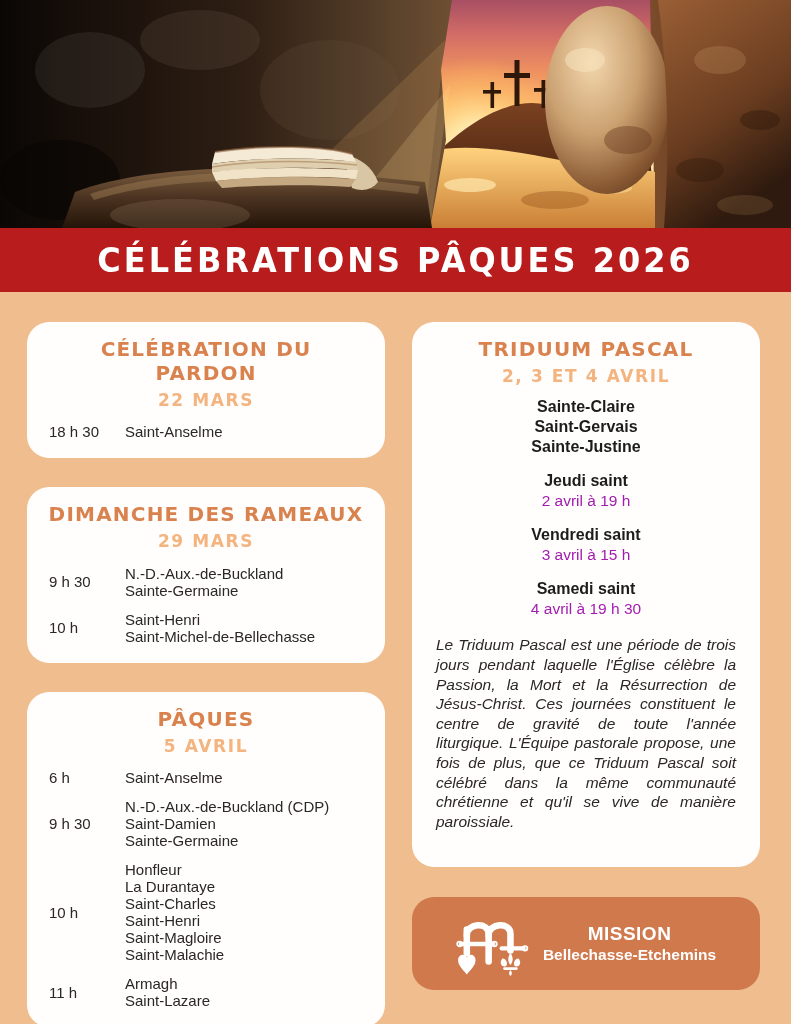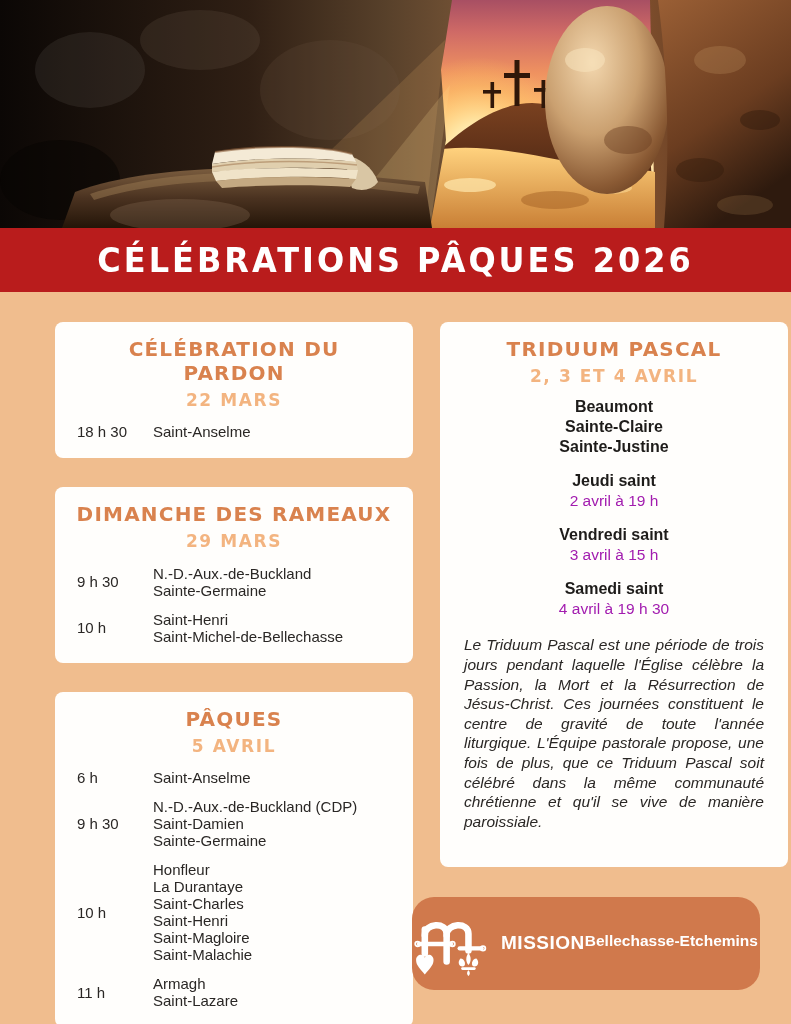--- a/index.html
+++ b/index.html
@@ -18,21 +18,21 @@
   }
 
   
   .page-body {
     width:791px; height:732px; background:#F0BD8E;
     padding:30px 31px 0 27px; display:flex; gap:27px; align-items:flex-start;
   }
   .col-left  { width:358px; display:flex; flex-direction:column; gap:29px; }
   .col-right { width:348px; display:flex; flex-direction:column; }
 
-  .card { background:#FFFEFC; border-radius:8px; width:100%; padding:15px 20px 18px;margin-left:28px; }
+  .card { background:#FFFEFC; border-radius:22px; width:100%; padding:15px 20px 18px; }
 
   .card-title {
     text-align:center; color:#D9824E; font-family:"DejaVu Sans", sans-serif;
     font-weight:700; font-size:20px; letter-spacing:1.2px; line-height:1.2;
   }
   .card-date {
     text-align:center; color:#F3B480; font-family:"DejaVu Sans", sans-serif;
     font-weight:700; font-size:17px; letter-spacing:1.6px; margin-top:5px; line-height:1.2;
   }
 
@@ -53,21 +53,21 @@
     margin-top:16px; text-align:justify; text-align-last:left;
     font-size:15.5px; line-height:19.6px; color:#2A2725;font-style:italic;
   }
 
   
   .logo-card {
     margin-top:30px; background:#D0794C; border-radius:22px; height:93px; width:100%;
     display:flex; align-items:center; justify-content:center; gap:13px; color:#FFFFFF;
   }
   .logo-mark { flex:0 0 auto; }
-  .logo-text { display:flex; flex-direction:row; line-height:1.2; }
+  .logo-text { display:flex; flex-direction:column; line-height:1.2;text-align:center; }
   .logo-name { font-size:19px; font-weight:700; letter-spacing:0.5px; }
   .logo-subname { font-size:15.5px; font-weight:700; }
 </style>
 </head>
 <body>
 
 <div class="hero">
   <svg width="791" height="228" viewBox="0 0 791 228">
     <defs>
       <linearGradient id="g-base" x1="0" y1="0" x2="1" y2="0">
@@ -260,22 +260,22 @@
     </div>
   </div>
 
   <div class="col-right">
 
     <div class="card triduum-card">
       <div class="card-title">TRIDUUM PASCAL</div>
       <div class="card-date">2, 3 ET 4 AVRIL</div>
 
       <div class="church-list">
-        <div class="church-line">Beaumont</div>
         <div class="church-line">Sainte-Claire</div>
+        <div class="church-line">Saint-Gervais</div>
         <div class="church-line">Sainte-Justine</div>
       </div>
 
       <div class="day-group">
         <div class="day-name">Jeudi saint</div>
         <div class="day-time">2 avril à 19 h</div>
       </div>
       <div class="day-group">
         <div class="day-name">Vendredi saint</div>
         <div class="day-time">3 avril à 15 h</div>

